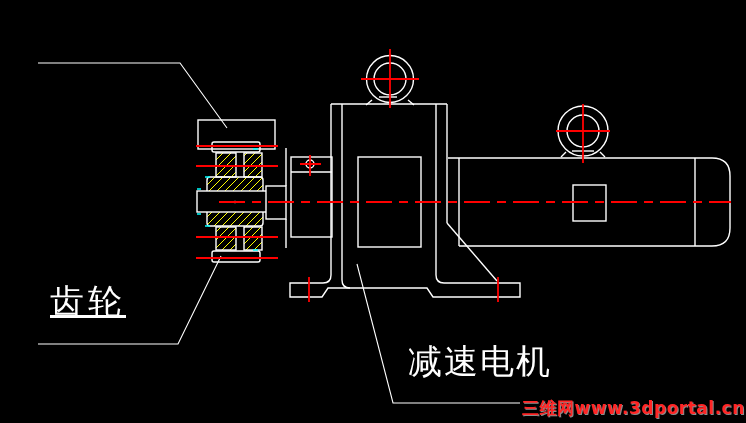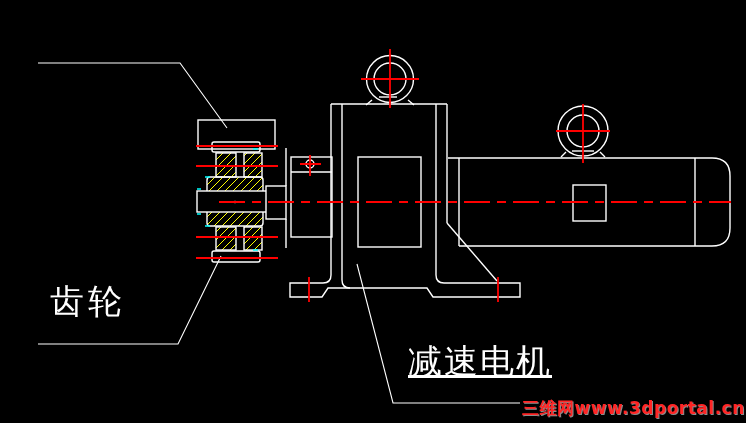--- a/index.html
+++ b/index.html
@@ -32,21 +32,21 @@
   .cadtext{
     position:absolute;
     color:var(--outline);
     font-size:34px;
     font-weight:400;
     line-height:1.05;
     white-space:nowrap;
     letter-spacing:4px;
     user-select:none;
   }
-  .cadtext.motor{letter-spacing:2px;text-decoration:underline;}
+  .cadtext.motor{letter-spacing:2px;}
   .watermark{
     position:absolute;
     left:522px;top:397px;
     font-size:17px;
     font-weight:bold;
     letter-spacing:0.5px;
     color:var(--brand);
     text-shadow:1px 1px 0 rgba(255,255,255,0.55);
     white-space:nowrap;
     user-select:none;
@@ -142,18 +142,18 @@
       <path class="c" d="M253,149 H258"></path>
       <path class="c" d="M205,177 H210"></path>
       <path class="c" d="M205,226 H210"></path>
       <path class="c" d="M253,250 H258"></path>
       <path class="c" d="M197,189 H201"></path>
       <path class="c" d="M197,214 H201"></path>
     </g>
   </svg>
 
 
-  <div class="cadtext" style="left:50px;top:284px;">齿轮</div>
+  <div class="cadtext" style="left:50px;top:284px;text-decoration:underline;">齿轮</div>
 
   <div class="cadtext motor" style="left:408px;top:344px;">减速电机</div>
 
   <div class="watermark">三维网www.3dportal.cn</div>
 </div>
 
 </body></html>

